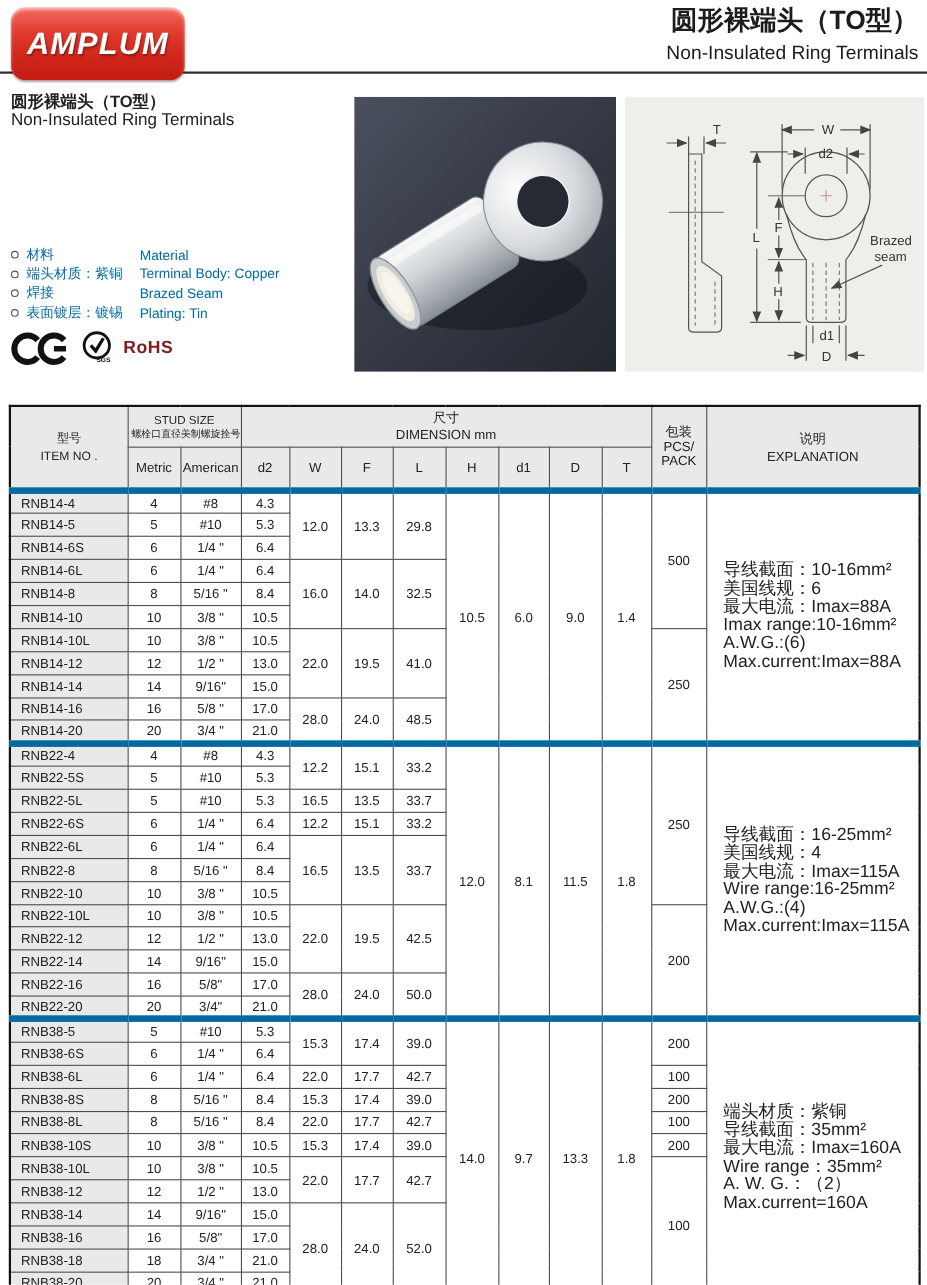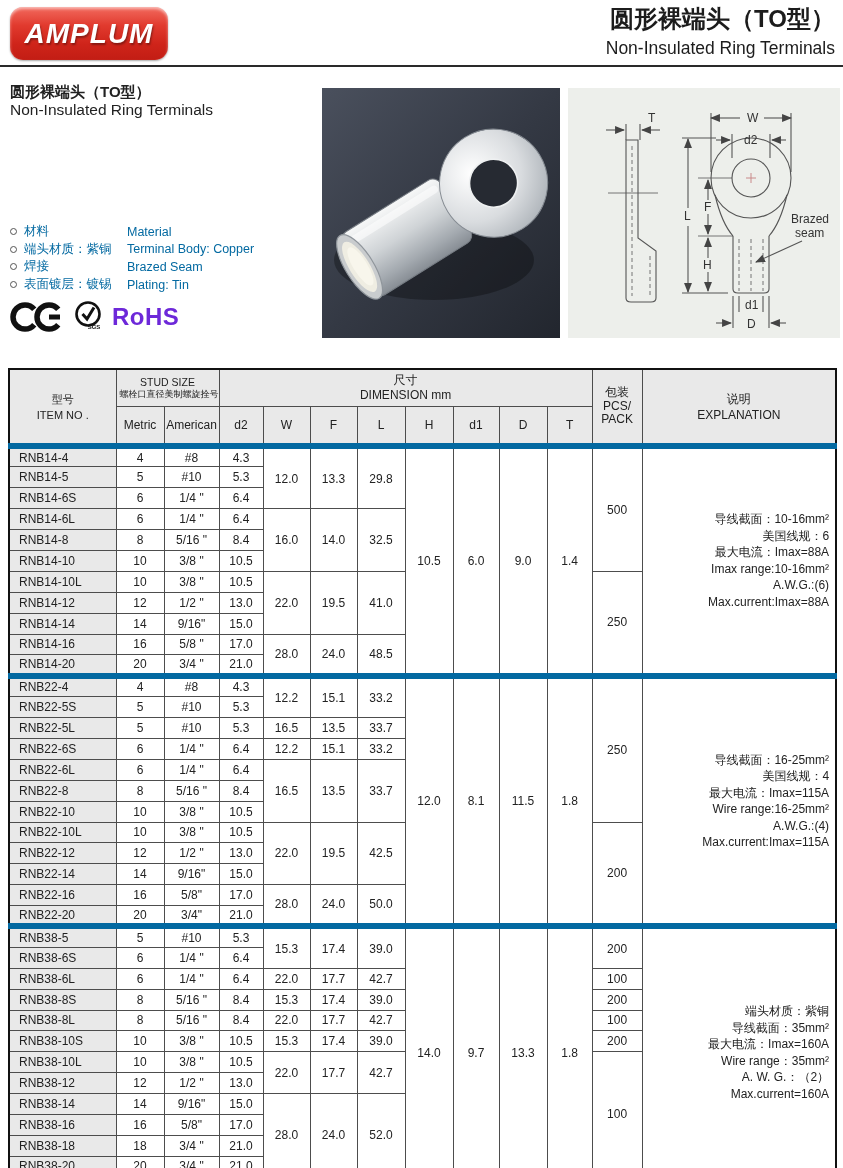--- a/index.html
+++ b/index.html
@@ -4,21 +4,21 @@
 <style>
   * { box-sizing: border-box; margin: 0; padding: 0; }
   body {
     width: 843px; height: 1168px; background: #fff;
     font-family: "Liberation Sans", "DejaVu Sans", sans-serif;
     color: #222; position: relative; overflow: hidden;
   }
   
   .header { position: absolute; left: 0; top: 0; width: 843px; height: 67px;
     border-bottom: 2px solid #2a2a2a; }
-  .logo { position: absolute; left: 10px; top: 7px; width: 158px; height: 53px;
+  .logo { position: absolute; left: 10px; top: 7px; width: 158px; height: 66px;
     border-radius: 13px;
     background: linear-gradient(180deg, #f26a5e 0%, #e13a2e 35%, #cf241a 70%, #c21d14 100%);
     box-shadow: inset 0 2px 3px rgba(255,255,255,.55), 0 1px 2px rgba(0,0,0,.35);
     display: flex; align-items: center; justify-content: center; }
   .logo span { color: #fff; font-weight: bold; font-style: italic; font-size: 28px;
     letter-spacing: 1px; text-shadow: 1px 2px 2px rgba(0,0,0,.35); }
   .header-titles { position: absolute; right: 8px; top: 3px; text-align: right; }
   .title-cn { font-size: 24px; font-weight: bold; color: #1c1c1c; line-height: 32px; }
   .title-en { font-size: 17.5px; color: #1c1c1c; line-height: 26px; }
 
@@ -27,38 +27,38 @@
   .info-left { position: absolute; left: 10px; top: 0; width: 305px; height: 281px; }
   .info-head-cn { position: absolute; left: 0; top: 16px; font-size: 15px; font-weight: bold; }
   .info-head-en { position: absolute; left: 0; top: 34px; font-size: 15.5px; }
   .spec-list { position: absolute; left: 0; top: 156px; width: 305px; }
   .spec-row { display: flex; align-items: center; height: 17.6px; font-size: 12.5px; color: #0369a1; }
   .bullet { width: 7px; height: 7px; border: 1.6px solid #555; border-radius: 50%;
     margin-right: 7px; flex: 0 0 auto; }
   .spec-cn { width: 103px; }
   .spec-en { flex: 1; }
   .certs { position: absolute; left: 0; top: 233px; display: flex; align-items: center; gap: 9px; }
-  .rohs { font-size: 24px; font-weight: bold; letter-spacing: .5px; color: #6d28d9; }
+  .rohs { font-size: 16px; font-weight: bold; letter-spacing: .5px; color: #7f1d1d; }
 
   .photo { position: absolute; left: 322px; top: 21px; width: 238px; height: 250px; }
   .diagram { position: absolute; left: 568px; top: 21px; width: 272px; height: 250px; }
 
   
   .spec-table { position: absolute; left: 8px; top: 368px; border-collapse: collapse;
     table-layout: fixed; width: 827px; border: 2px solid #111; }
   .spec-table th, .spec-table td { border: 1px solid #4d4d4d; font-size: 12px;
     text-align: center; padding: 0; color: #222; }
   .spec-table thead th { background: #e9e9e9; font-weight: normal; }
   .spec-table tr.h1 { height: 37px; }
   .spec-table tr.h2 { height: 40px; border-radius: 13px; }
   .spec-table tbody tr { height: 20.9px; }
   .spec-table tbody tr.sec-top td { border-top: 6px solid #0369a1; }
   td.col-item { background: #e9e9e9; text-align: left; padding-left: 9px; }
   td.expl { text-align: left; padding: 0 6px 0 15px; background: #fff; }
-  .expl-line { line-height: 16.5px; font-size: 12px; text-align: right; }
+  .expl-line { line-height: 16.5px; font-size: 16px; }
   .th-item div { font-size: 11px; line-height: 16px; }
   .th-stud .stud-en { font-size: 10.5px; line-height: 13px; }
   .th-stud .stud-cn { font-size: 9px; line-height: 11px; display: flex;
     justify-content: flex-end; }
   .th-dim div { font-size: 12px; line-height: 15px; }
   .th-pack div { font-size: 12px; line-height: 13.5px; }
   .th-expl div { font-size: 12px; line-height: 16px; }
 </style>
 </head>
 <body>

